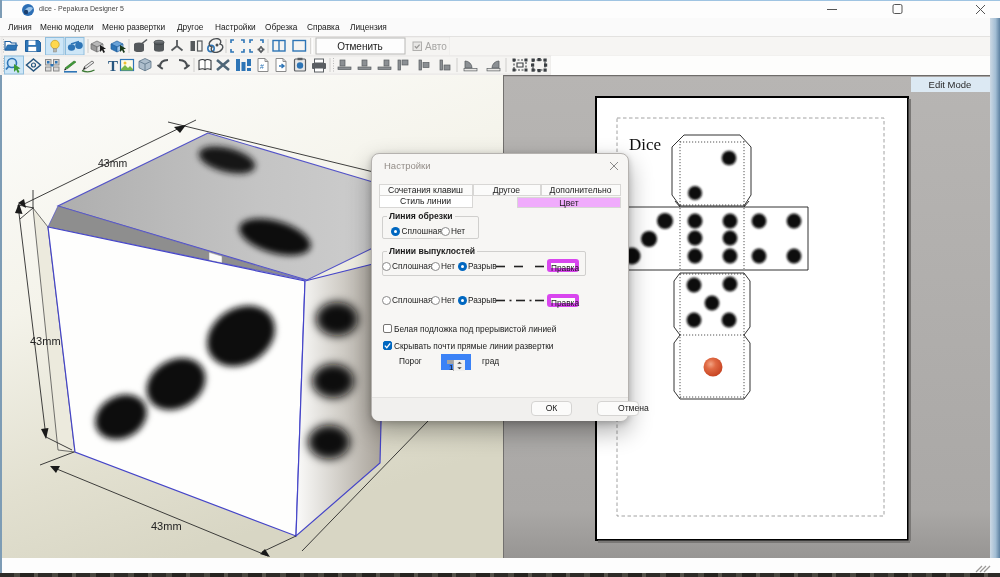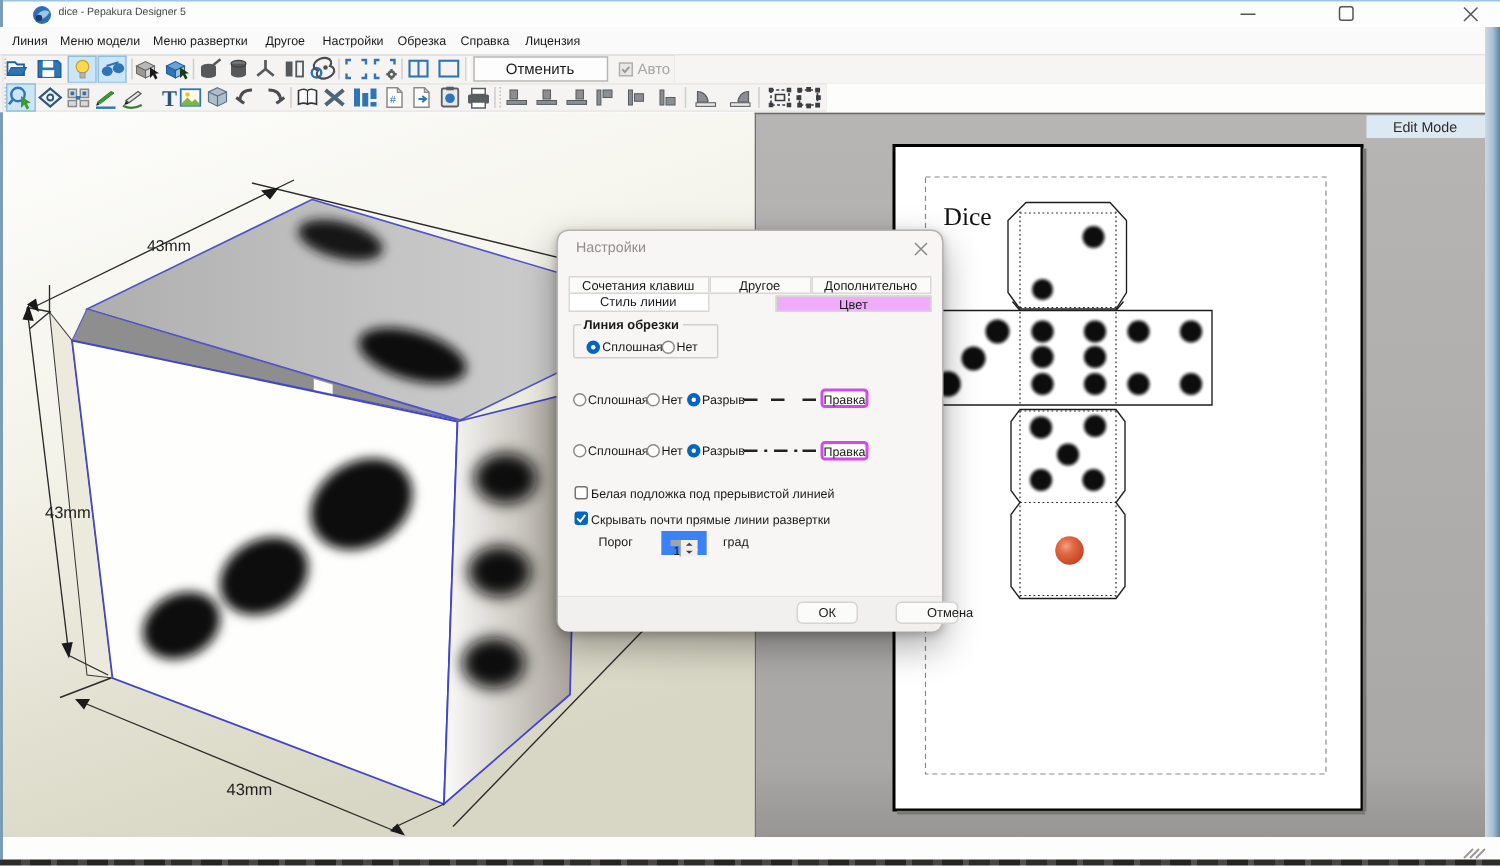--- a/index.html
+++ b/index.html
@@ -21,21 +21,21 @@
   .tab{background:#fbfbfa;border:1px solid #d8d7d5;box-sizing:border-box;text-align:center;font-size:8.6px;line-height:11px;}
   .gb{border:1px solid #d0cfcd;border-radius:2px;margin:0;padding:0;}
   .gb legend{font-size:8.6px;padding:0 2px;margin-left:4px;color:#1a1a1a;font-weight:bold;}
   .rdo{width:9px;height:9px;border-radius:50%;border:1px solid #8a8a8a;background:#fff;box-sizing:border-box;}
   .rdo.on{border:none;background:#0067c0;}
   .rdo.on::after{content:"";position:absolute;left:3px;top:3px;width:3px;height:3px;border-radius:50%;background:#fff;}
   .lbl{font-size:8.3px;line-height:9px;}
   .cb{width:9px;height:9px;border:1px solid #767472;border-radius:2px;background:#fff;box-sizing:border-box;}
   .cb.chk{background:#0067c0;border-color:#0067c0;}
   .cb svg{position:absolute;left:-1px;top:-1px;}
-  .btn{background:#fdfdfc;border:2px solid #d946ef;border-radius:3px;box-sizing:border-box;text-align:center;font-size:8.3px;line-height:11px;}
+  .btn{background:#fdfdfc;border:4px solid #d946ef;border-radius:3px;box-sizing:border-box;text-align:center;font-size:8.3px;line-height:11px;}
   .btn2{background:#fbfbfa;border:1px solid #d5d4d2;border-radius:4px;box-sizing:border-box;text-align:center;font-size:8.6px;line-height:13px;}
 </style>
 </head>
 <body>
 <div id="win">
   <div class="abs" id="titlebar"></div>
   <div class="abs" style="left:0;top:0;width:1.5px;height:573px;background:#7d9cb5"></div>
   <div class="abs" id="titletext">dice - Pepakura Designer 5</div>
   <svg class="abs" style="left:21px;top:3px" width="14" height="14" viewBox="0 0 14 14">
     <circle cx="7" cy="7" r="6" fill="#2d6fb5"></circle>
@@ -462,20 +462,23 @@
     <div class="abs tab" style="left:168.5px;top:30px;width:80px;height:12px;">Дополнительно</div>
     <div class="abs tab" style="left:6.5px;top:41px;width:94px;height:13px;background:#fff;z-index:2">Стиль линии</div>
     <div class="abs tab" style="left:145px;top:43px;width:104px;height:11px;background:#f0abfc">Цвет</div>
     <fieldset class="abs gb" style="left:10px;top:57px;width:95px;height:26px">
         <legend>Линия обрезки</legend>
       </fieldset>
     <div class="abs rdo on" style="left:18.5px;top:72.5px"></div>
       <span class="abs lbl" style="left:29.5px;top:72.5px">Сплошная</span>
     <div class="abs rdo" style="left:68.5px;top:72.5px"></div>
       <span class="abs lbl" style="left:79px;top:72.5px">Нет</span>
+    <fieldset class="abs gb" style="left:10px;top:92px;width:202px;height:28px">
+        <legend>Линии выпуклостей</legend>
+      </fieldset>
     <div class="abs rdo" style="left:9.5px;top:107.5px"></div>
       <span class="abs lbl" style="left:20px;top:107.5px">Сплошная</span>
     <div class="abs rdo" style="left:58.5px;top:107.5px"></div>
       <span class="abs lbl" style="left:69px;top:107.5px">Нет</span>
     <div class="abs rdo on" style="left:85.5px;top:107.5px"></div>
       <span class="abs lbl" style="left:96px;top:107.5px">Разрыв</span>
     <svg class="abs" style="left:122px;top:111px" width="52" height="3" viewBox="0 0 52 3">
         <g stroke="#222" stroke-width="1.6">
           <line x1="2" y1="1.5" x2="11" y2="1.5"></line>
           <line x1="20" y1="1.5" x2="29" y2="1.5"></line>

